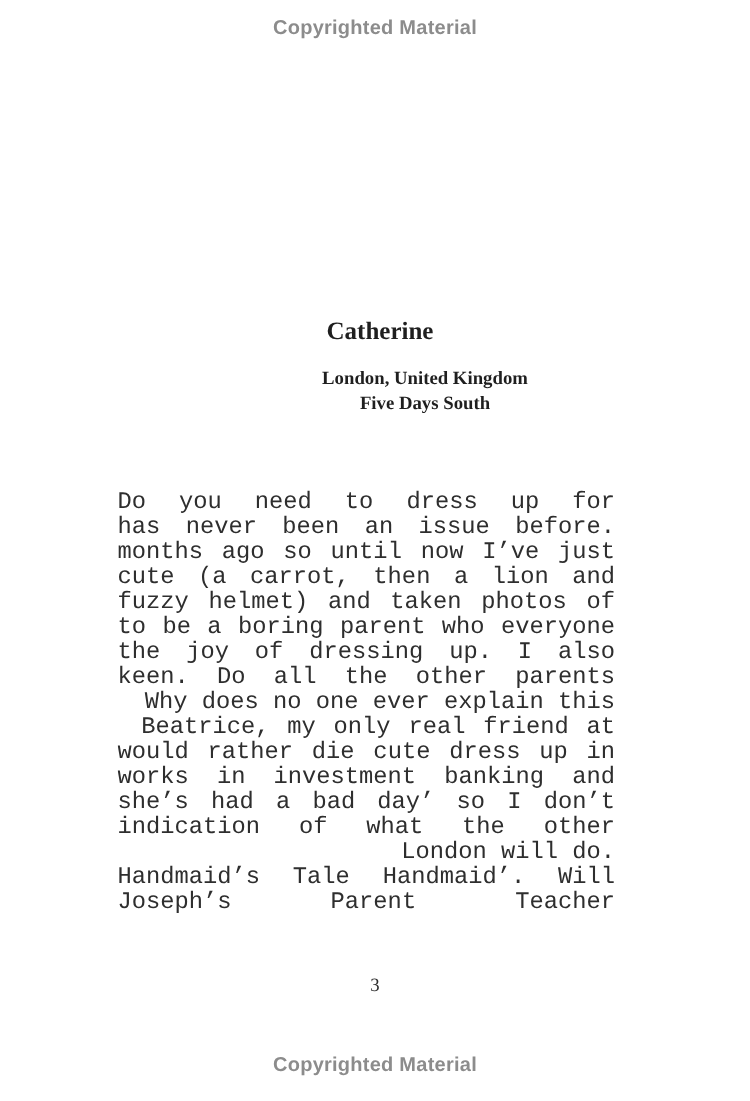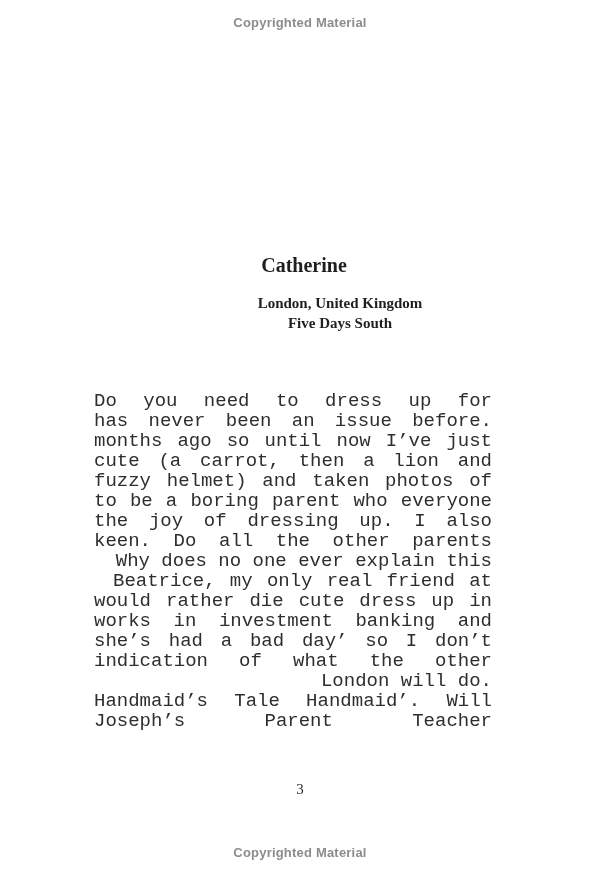--- a/index.html
+++ b/index.html
@@ -15,21 +15,21 @@
     overflow: hidden;
     font-family: "Liberation Serif", serif;
   }
   .copyright {
     position: absolute;
     left: 0;
     width: 600px;
     text-align: center;
     font-family: "Liberation Sans", sans-serif;
     font-weight: bold;
-    font-size: 13px;
+    font-size: 16px;
     line-height: 14px;
     color: var(--copyright-text, #8c8c8c);
     letter-spacing: 0.2px;
   }
   .copyright.top    { top: 16px; }
   .copyright.bottom { top: 846px; }
   .chapter-title {
     position: absolute;
     top: 249px;
     left: 0;

